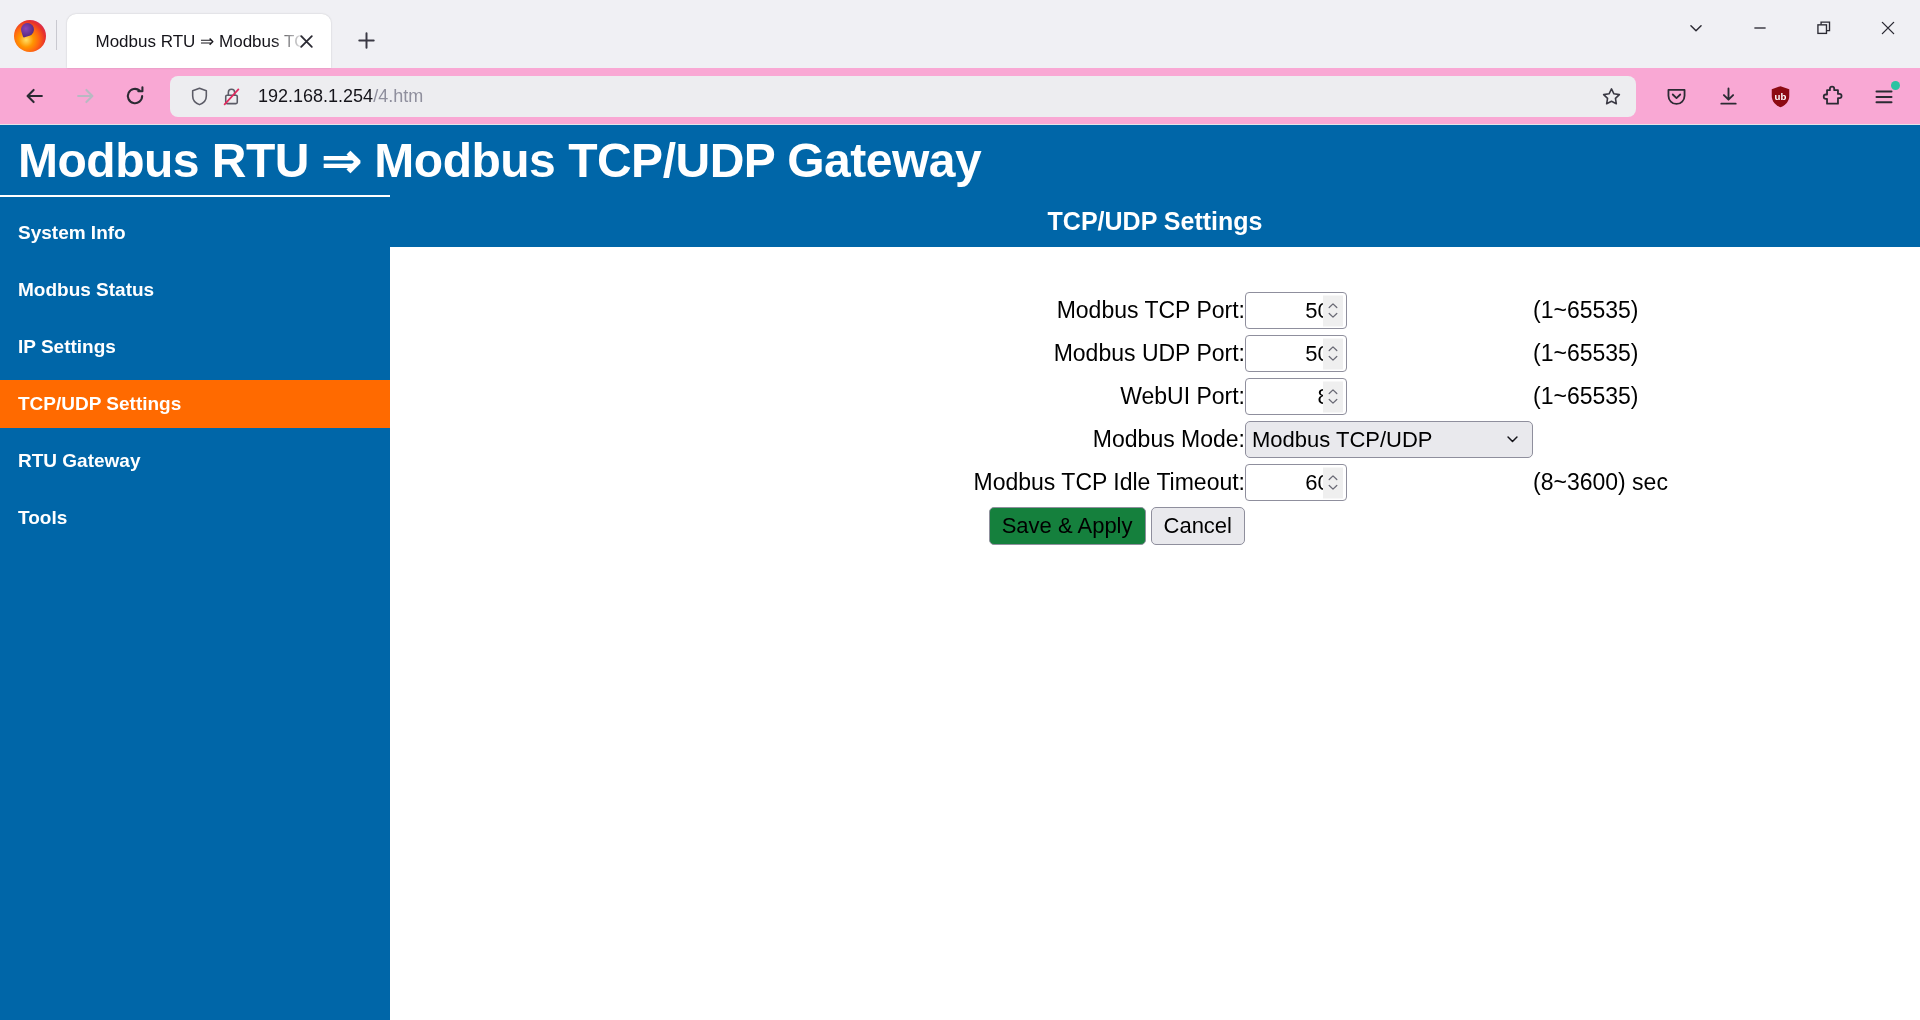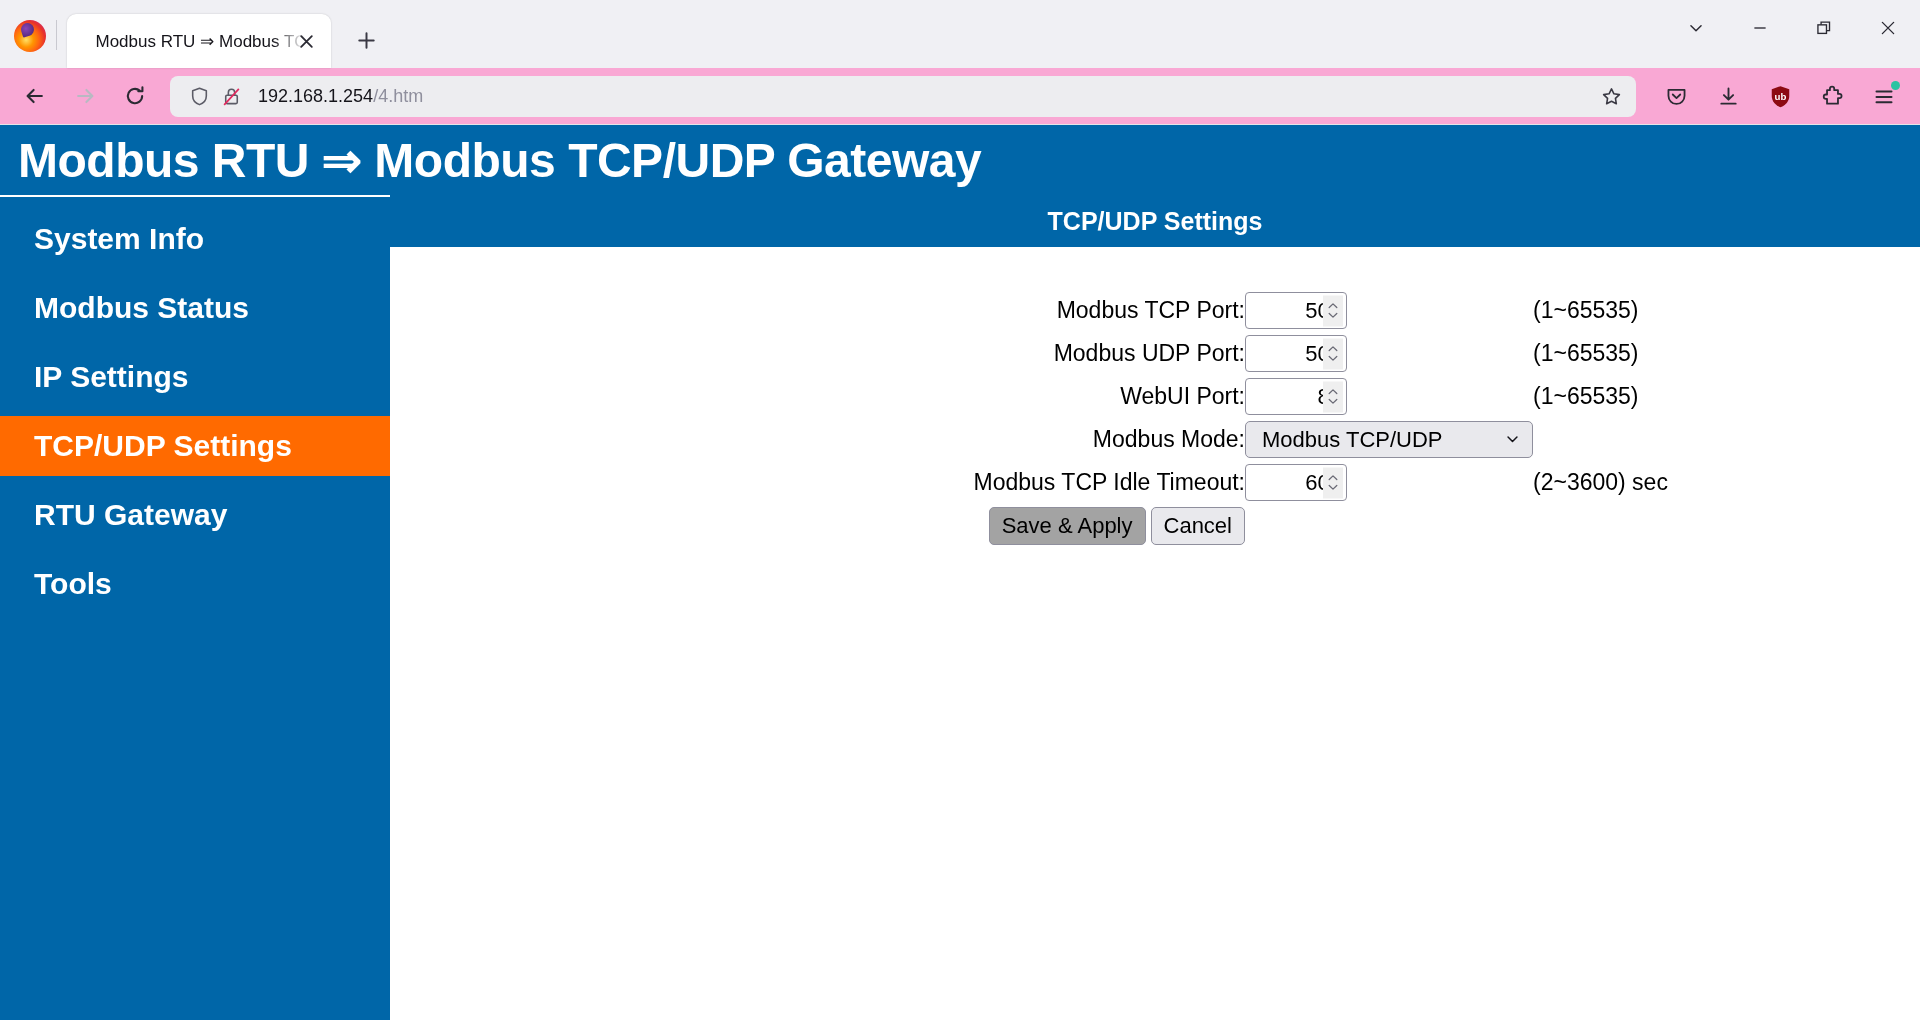--- a/index.html
+++ b/index.html
@@ -151,23 +151,23 @@
 
   .sidebar {
     width: 390px;
     background: #0066a8;
     flex: none;
     padding-top: 12px;
     border-top: 2px solid #ffffff;
   }
   .nav-item {
     color: #ffffff;
-    font-size: 30px;
+    font-size: 19px;
     font-weight: bold;
-    padding: 13px 0 13px 34px;
+    padding: 13px 0 13px 18px;
     margin-bottom: 9px;
     white-space: nowrap;
   }
   .nav-item.active { background: #ff6a00; }
 
   .content { flex: 1 1 auto; background: #ffffff; min-width: 0; }
   .content-head {
     background: #0066a8;
     height: 52px;
     display: flex; align-items: center; justify-content: center;
@@ -202,42 +202,42 @@
     display: flex; flex-direction: column; align-items: center; justify-content: center;
     pointer-events: auto;
   }
   .spin svg { display: block; }
 
   select.sel {
     font-family: "Liberation Sans", sans-serif;
     font-size: 22px;
     width: 288px;
     height: 37px;
-    padding: 2px 16px;
+    padding: 2px 6px;
     border: 1px solid #8f8f9d;
     border-radius: 5px;
     background: #e9e9ed;
     color: #000;
     -webkit-appearance: none;
     appearance: none;
   }
   .selwrap { position: relative; display: inline-block; }
   .selwrap .chev {
     position: absolute; right: 12px; top: 50%; transform: translateY(-50%);
     pointer-events: none; color: #15141a;
   }
 
   .btnrow { padding-top: 20px; }
   button.btn {
     font-family: "Liberation Sans", sans-serif;
     font-size: 22px;
     padding: 5px 12px;
     border: 1px solid #8f8f9d;
     border-radius: 5px;
-    background: #a3a3a3;
+    background: #15803d;
     color: #000;
     cursor: pointer;
     margin-left: 37px;
   }
   button.btn.secondary { background: #e9e9ed; margin-left: 5px; }
 
   .green-dot {
     position: absolute; top: 7px; right: 6px;
     width: 9px; height: 9px; border-radius: 50%; background: #2ac3a2;
   }
@@ -432,21 +432,21 @@
                 <tr>
                   <td class="lbl">Modbus TCP Idle Timeout:</td>
                   <td><span class="numwrap"><input class="num" type="text" value="600" style=""><span class="spin">
                         <svg width="14" height="9" viewBox="0 0 14 9" fill="none" stroke="#6a6a75" stroke-width="1.3" stroke-linecap="round" stroke-linejoin="round">
                           <path d="M3.2 6 L7 2.4 L10.8 6"></path>
                         </svg>
                         <svg width="14" height="9" viewBox="0 0 14 9" fill="none" stroke="#6a6a75" stroke-width="1.3" stroke-linecap="round" stroke-linejoin="round">
                           <path d="M3.2 3 L7 6.6 L10.8 3"></path>
                         </svg>
                       </span></span></td>
-                  <td class="hint">(2~3600) sec</td>
+                  <td class="hint">(8~3600) sec</td>
                 </tr>
               </tbody>
             <tbody>
                 <tr>
               <td class="lbl btnrow">
                 <button class="btn">Save &amp; Apply</button><button class="btn secondary">Cancel</button>
               </td>
               <td></td>
               <td></td>
             </tr>

